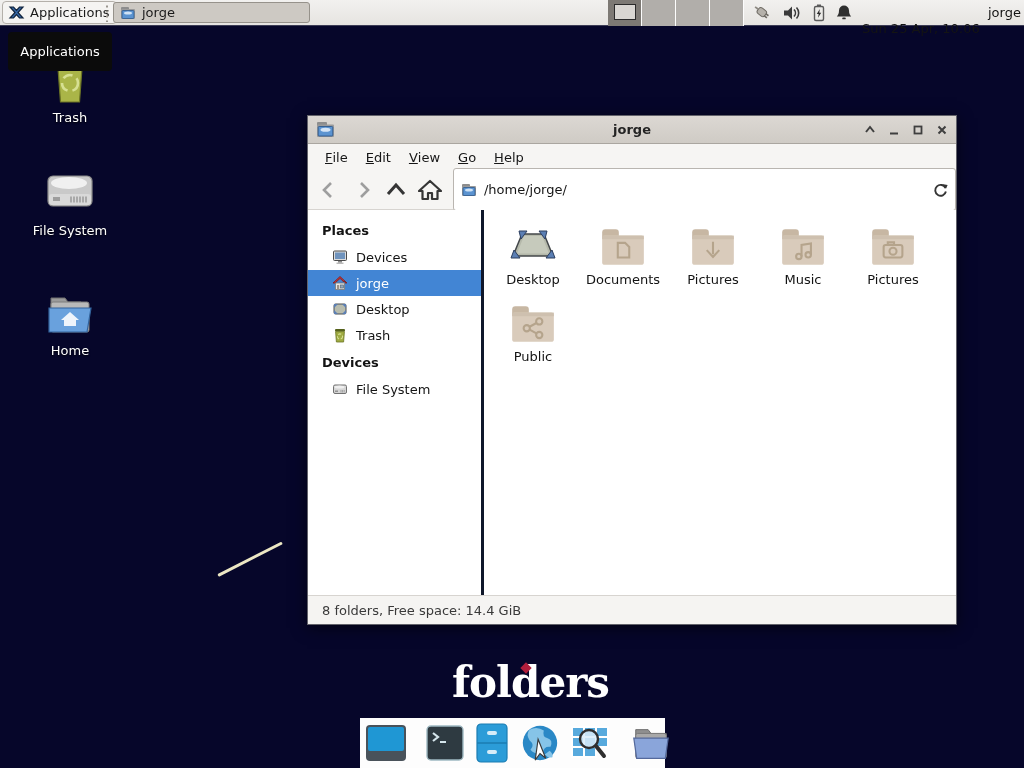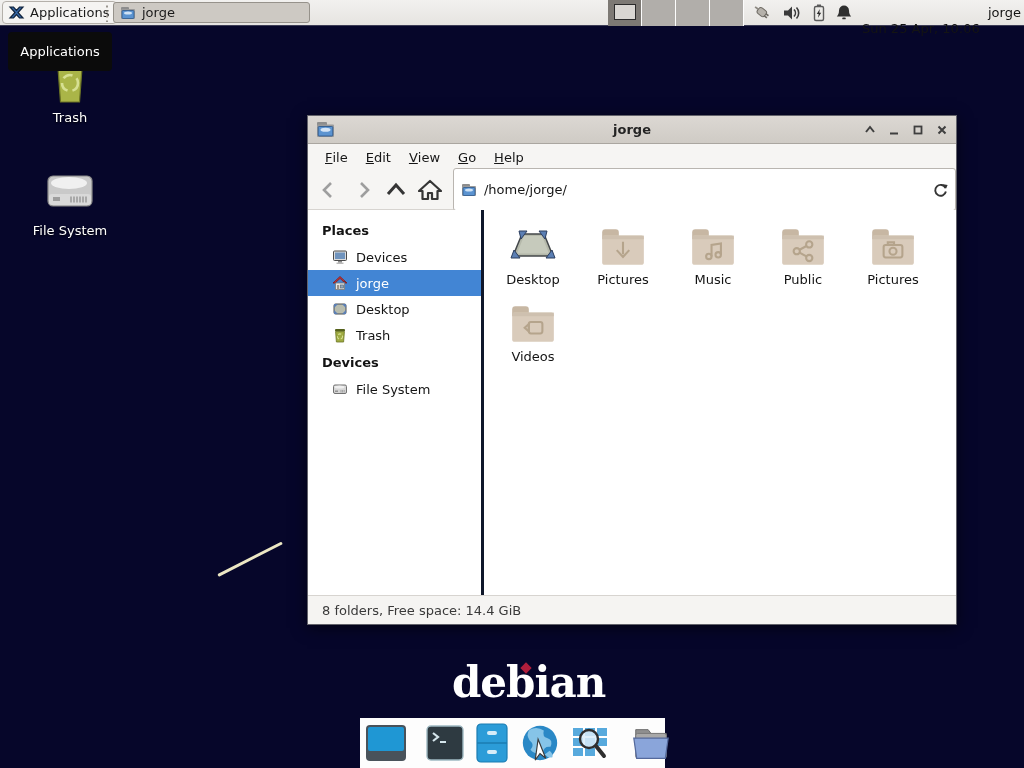--- a/index.html
+++ b/index.html
@@ -178,20 +178,29 @@
           <line x1="29" y1="28.5" x2="29" y2="34.5"></line>
         <line x1="32" y1="28.5" x2="32" y2="34.5"></line>
           <line x1="35" y1="28.5" x2="35" y2="34.5"></line>
         <line x1="38" y1="28.5" x2="38" y2="34.5"></line>
           <line x1="41" y1="28.5" x2="41" y2="34.5"></line>
       </g>
     </svg>
     <div class="lbl">File System</div>
   </div>
 
+  <div class="desk-ic" style="top:294px">
+    <svg width="50" height="42" viewBox="0 0 50 42">
+      <path d="M6 4 h14 l3 4 h13 v6 h-30 z" fill="#9b9b9b" stroke="#6f6f6f"></path>
+      <rect x="6" y="8" width="38" height="30" rx="2" fill="#b9b9b9" stroke="#7c7c7c"></rect>
+      <path d="M4 14 h42 l-4 24 h-38 z" fill="#69a1dd" stroke="#32639c" stroke-width="1.2"></path>
+      <path d="M25 18 l9 8 h-3 v6 h-12 v-6 h-3 z" fill="#eef4fb"></path>
+    </svg>
+    <div class="lbl">Home</div>
+  </div>
 
   <div class="window">
 
     <div class="titlebar">
       <svg width="19" height="17" viewBox="0 0 19 17">
         <rect x="1" y="1" width="10" height="6" rx="1" fill="#8d8d8d"></rect>
         <rect x="1" y="3.5" width="17" height="12.5" rx="1" fill="#9a9a9a"></rect>
         <rect x="2.2" y="5.5" width="14.6" height="9.5" rx="1" fill="#5b93d0" stroke="#2f5a8f" stroke-width="0.9"></rect>
         <ellipse cx="9.5" cy="8.7" rx="5" ry="2" fill="#d4e4f6"></ellipse>
       </svg>
@@ -335,20 +344,29 @@
               <polygon points="14,10 36,10 45,32 5,32" fill="#b4b8aa" stroke="#43474a" stroke-width="1.5"></polygon>
               <polygon points="16,12 34,12 41,29.5 9,29.5" fill="#c6cabc"></polygon>
               <polygon points="11,7 19,7 13,15" fill="#5b7fb4" stroke="#2c3e5f" stroke-width="1"></polygon>
               <polygon points="31,7 39,7 37,15" fill="#5b7fb4" stroke="#2c3e5f" stroke-width="1"></polygon>
               <polygon points="3,34 12,34 6,26" fill="#5b7fb4" stroke="#2c3e5f" stroke-width="1"></polygon>
               <polygon points="38,34 47,34 44,26" fill="#5b7fb4" stroke="#2c3e5f" stroke-width="1"></polygon>
             </svg>
             <div class="flbl">Desktop</div>
           </div>
 
+          <div class="fitem">
+            <svg width="50" height="44" viewBox="0 0 48 42">
+              <path d="M4 14 v-6 a3 3 0 0 1 3-3 h10 a3 3 0 0 1 3 3 v6 z" fill="#c7b7a3"></path>
+              <rect x="4" y="11" width="40" height="28" rx="2.5" fill="#d9cbbb"></rect>
+              <rect x="4" y="11" width="40" height="3.5" fill="#cec0af"></rect>
+              <path d="M19 18 h7 l4 4 v10 h-11 z" fill="none" stroke="#b5a48c" stroke-width="2"></path>
+            </svg>
+            <div class="flbl">Documents</div>
+          </div>
 
           <div class="fitem">
             <svg width="50" height="44" viewBox="0 0 48 42">
               <path d="M4 14 v-6 a3 3 0 0 1 3-3 h10 a3 3 0 0 1 3 3 v6 z" fill="#c7b7a3"></path>
               <rect x="4" y="11" width="40" height="28" rx="2.5" fill="#d9cbbb"></rect>
               <rect x="4" y="11" width="40" height="3.5" fill="#cec0af"></rect>
               <path d="M24 17 v12 M18 25 l6 6.5 6-6.5" fill="none" stroke="#b5a48c" stroke-width="2"></path>
             </svg>
             <div class="flbl">Pictures</div>
           </div>
@@ -358,76 +376,64 @@
               <path d="M4 14 v-6 a3 3 0 0 1 3-3 h10 a3 3 0 0 1 3 3 v6 z" fill="#c7b7a3"></path>
               <rect x="4" y="11" width="40" height="28" rx="2.5" fill="#d9cbbb"></rect>
               <rect x="4" y="11" width="40" height="3.5" fill="#cec0af"></rect>
               <g stroke="#b5a48c" stroke-width="2" fill="none">
                 <circle cx="20" cy="31" r="2.6"></circle>
                   <circle cx="29" cy="29.5" r="2.6"></circle>
                 <path d="M22.6 31 v-11 l9 -1.5 v11"></path>
               </g>
             </svg>
             <div class="flbl">Music</div>
+          </div>
+
+          <div class="fitem">
+            <svg width="50" height="44" viewBox="0 0 48 42">
+              <path d="M4 14 v-6 a3 3 0 0 1 3-3 h10 a3 3 0 0 1 3 3 v6 z" fill="#c7b7a3"></path>
+              <rect x="4" y="11" width="40" height="28" rx="2.5" fill="#d9cbbb"></rect>
+              <rect x="4" y="11" width="40" height="3.5" fill="#cec0af"></rect>
+              <g stroke="#b5a48c" stroke-width="2" fill="none">
+                <rect x="15" y="20" width="18" height="12" rx="2"></rect>
+                <circle cx="24" cy="26" r="3.4"></circle>
+                <path d="M19 20 v-2.5 h6 v2.5"></path>
+              </g>
+            </svg>
+            <div class="flbl">Pictures</div>
           </div>
 
           <div class="fitem">
             <svg width="50" height="44" viewBox="0 0 48 42">
               <path d="M4 14 v-6 a3 3 0 0 1 3-3 h10 a3 3 0 0 1 3 3 v6 z" fill="#c7b7a3"></path>
               <rect x="4" y="11" width="40" height="28" rx="2.5" fill="#d9cbbb"></rect>
               <rect x="4" y="11" width="40" height="3.5" fill="#cec0af"></rect>
               <g stroke="#b5a48c" stroke-width="2" fill="none">
                 <circle cx="18" cy="26" r="3"></circle>
                   <circle cx="30" cy="19.5" r="3"></circle>
                   <circle cx="30" cy="32.5" r="3"></circle>
                 <path d="M20.7 24.6 L27.3 21 M20.7 27.4 L27.3 31"></path>
               </g>
             </svg>
             <div class="flbl">Public</div>
           </div>
 
-          <div class="fitem">
-            <svg width="50" height="44" viewBox="0 0 48 42">
-              <path d="M4 14 v-6 a3 3 0 0 1 3-3 h10 a3 3 0 0 1 3 3 v6 z" fill="#c7b7a3"></path>
-              <rect x="4" y="11" width="40" height="28" rx="2.5" fill="#d9cbbb"></rect>
-              <rect x="4" y="11" width="40" height="3.5" fill="#cec0af"></rect>
-              <g stroke="#b5a48c" stroke-width="2" fill="none">
-                <rect x="15" y="20" width="18" height="12" rx="2"></rect>
-                <circle cx="24" cy="26" r="3.4"></circle>
-                <path d="M19 20 v-2.5 h6 v2.5"></path>
-              </g>
-            </svg>
-            <div class="flbl">Pictures</div>
-          </div>
-
-
-          <div class="fitem">
-            <svg width="50" height="44" viewBox="0 0 48 42">
-              <path d="M4 14 v-6 a3 3 0 0 1 3-3 h10 a3 3 0 0 1 3 3 v6 z" fill="#c7b7a3"></path>
-              <rect x="4" y="11" width="40" height="28" rx="2.5" fill="#d9cbbb"></rect>
-              <rect x="4" y="11" width="40" height="3.5" fill="#cec0af"></rect>
-              <g stroke="#b5a48c" stroke-width="2" fill="none">
-                <rect x="20" y="20" width="13" height="11" rx="2"></rect>
-                <polygon points="16,25.5 20,22 20,29"></polygon>
-              </g>
-            </svg>
-            <div class="flbl">Videos</div>
-          </div>
+
 
         </div>
       </div>
     </div>
 
     <div class="statusbar">
       <span>8 folders, Free space: 14.4 GiB</span>
     </div>
   </div>
 
   <div class="debian">
-    <span>debian</span>
+    <span>folders</span>
     <span class="dot"></span>
   </div>
 
   <div class="dock">
     <div class="dock-ic">
       <svg width="42" height="40" viewBox="0 0 42 40">
         <rect x="1" y="2" width="40" height="36" rx="4" fill="#49525a"></rect>
         <rect x="3" y="4" width="36" height="24" rx="2" fill="#1f97d4"></rect>
       </svg>
     </div>

